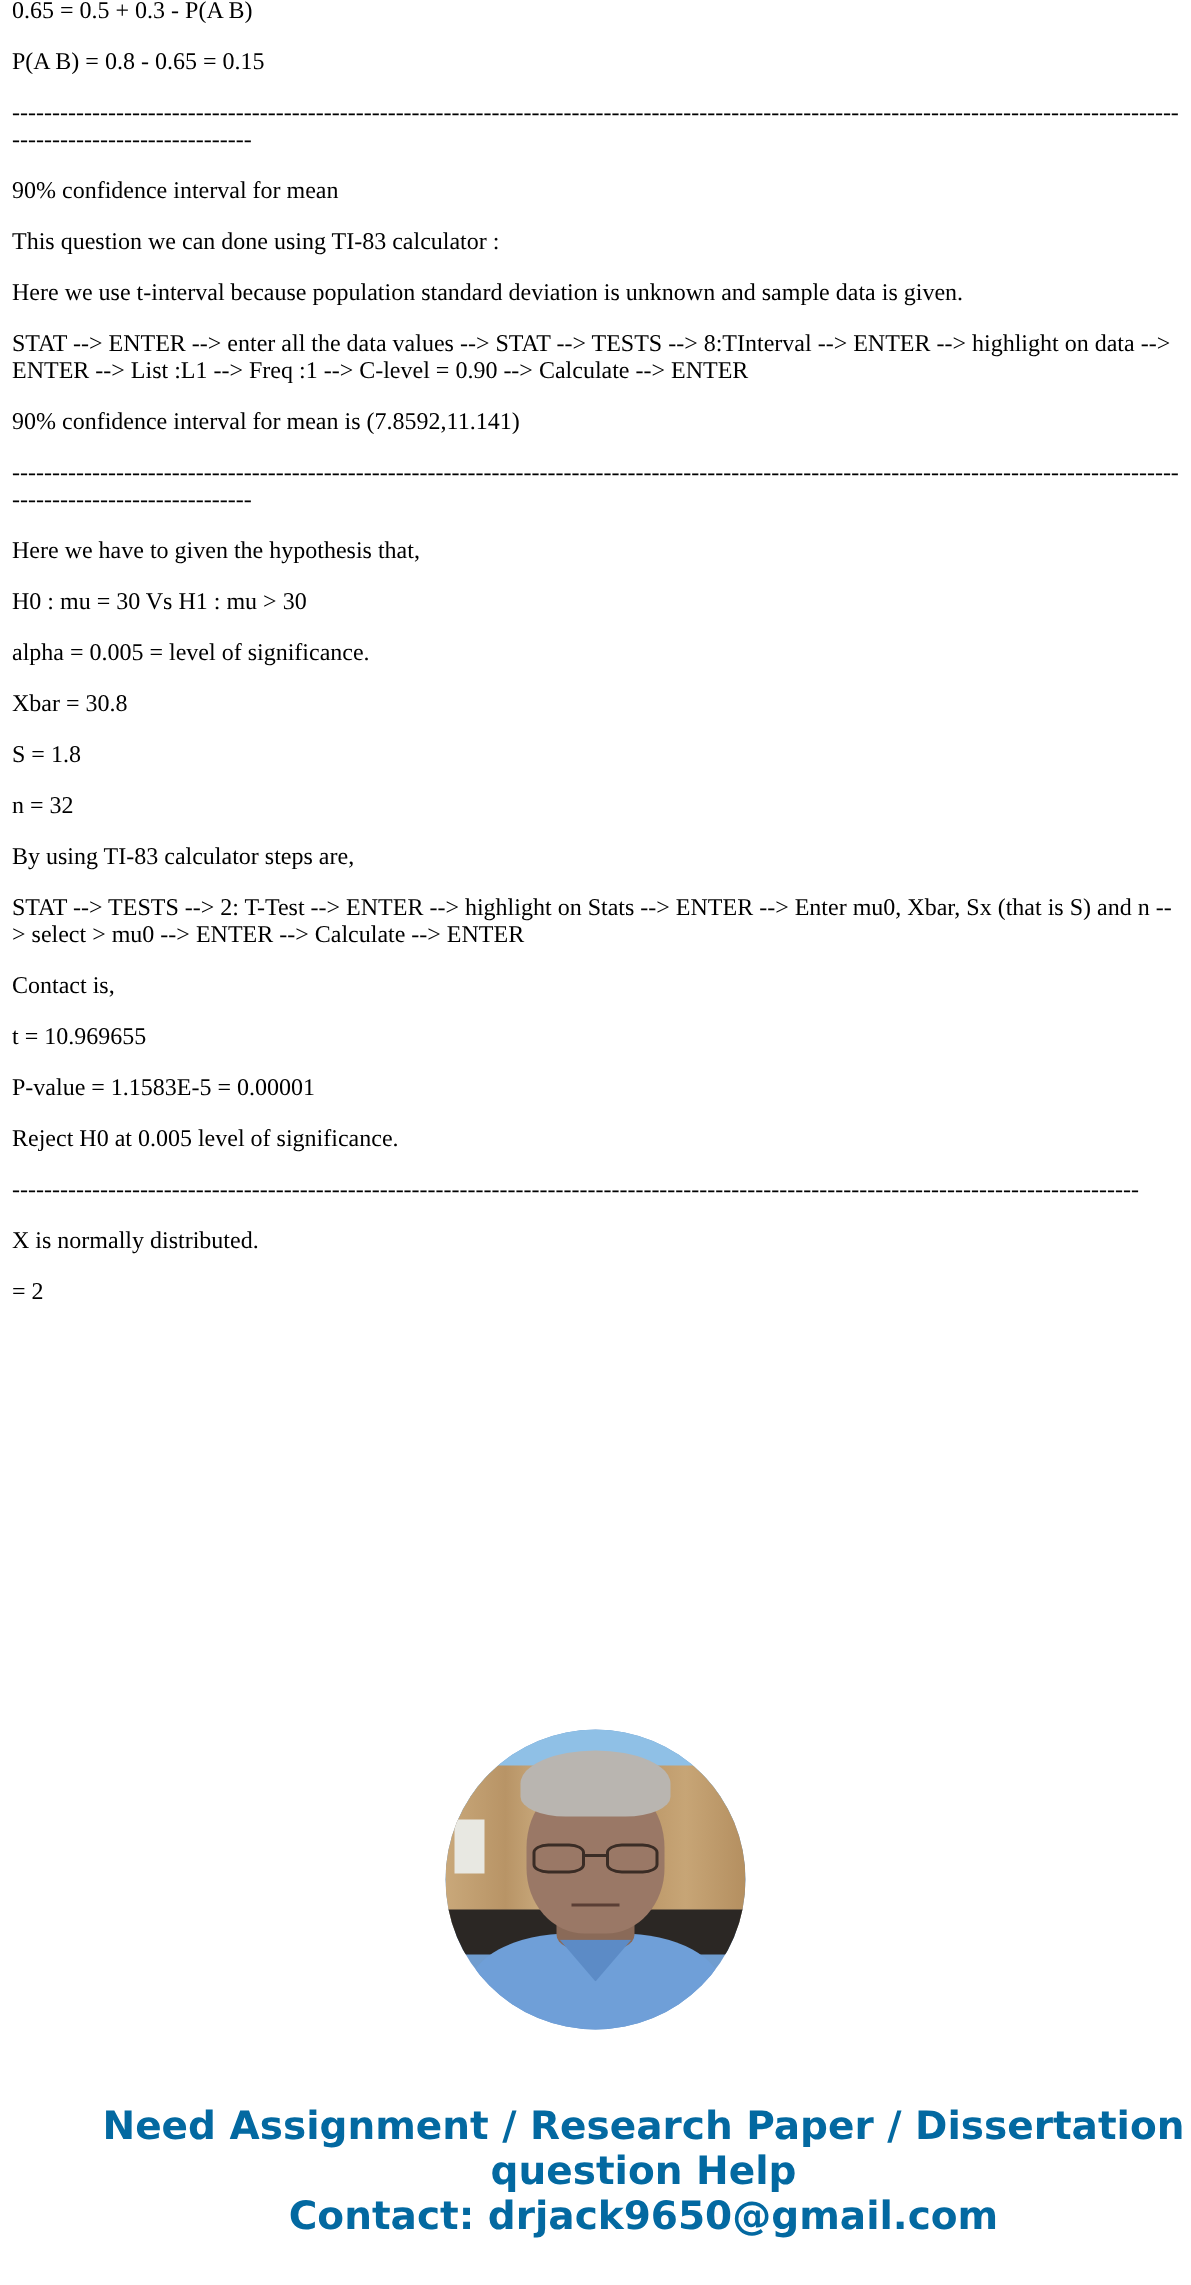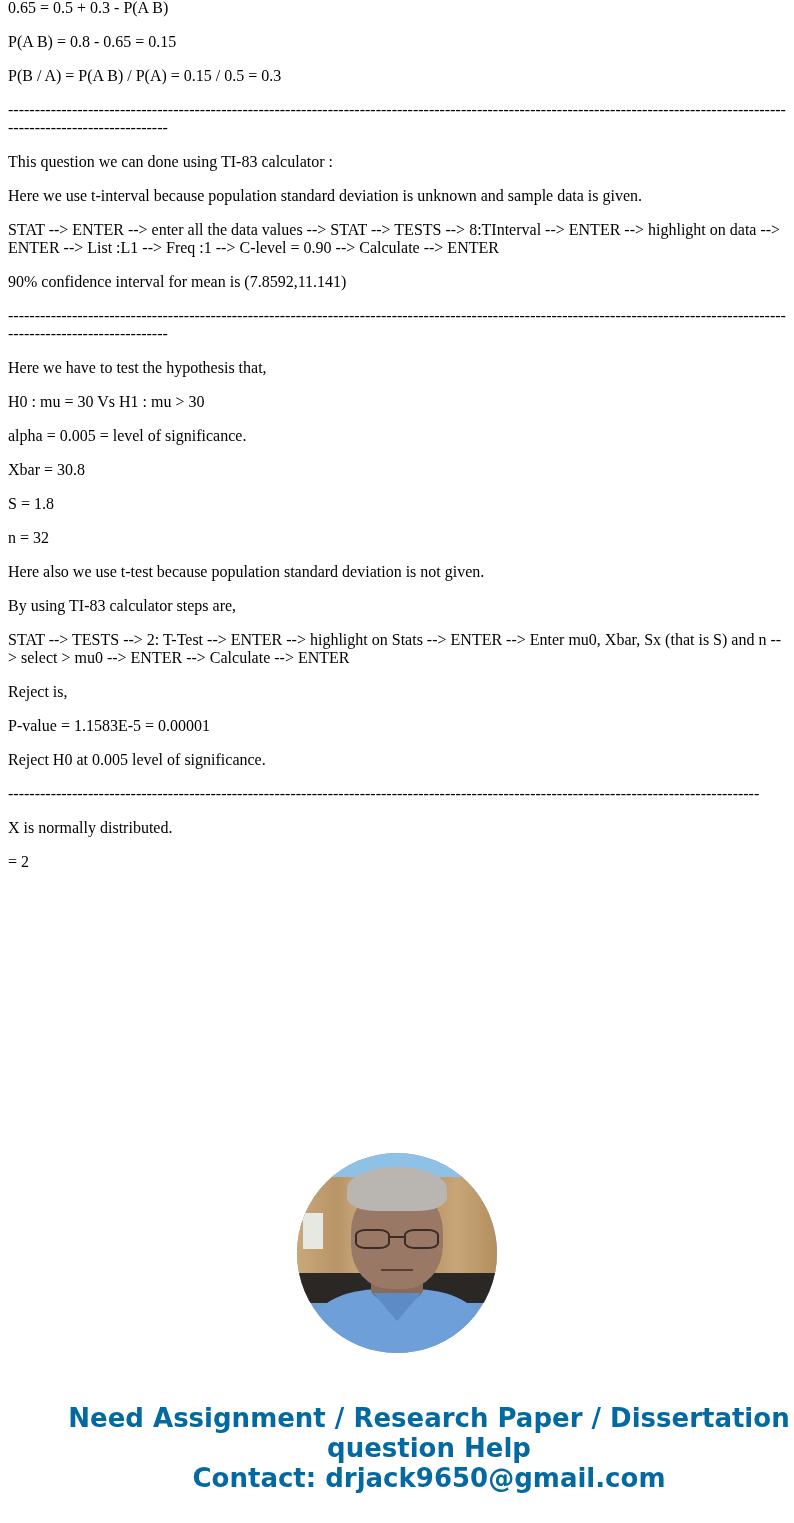--- a/index.html
+++ b/index.html
@@ -115,37 +115,37 @@
       padding-left: 32px;
     }
     .promo div { margin: 0; }
   </style>
 </head>
 <body>
 
 <div class="content">
   <p>0.65 = 0.5 + 0.3 - P(A B)</p>
   <p>P(A B) = 0.8 - 0.65 = 0.15</p>
-  <p>P(B / A) = P(A B) / P(A) = 0.15 / 0.5 = 0.3</p>
   <p class="sep">--------------------------------------------------------------------------------------------------------------------------------------------------------------------------------</p>
+  <p>90% confidence interval for mean</p>
   <p>This question we can done using TI-83 calculator :</p>
   <p>Here we use t-interval because population standard deviation is unknown and sample data is given.</p>
   <p>STAT --&gt; ENTER --&gt; enter all the data values --&gt; STAT --&gt; TESTS --&gt; 8:TInterval --&gt; ENTER --&gt; highlight on data --&gt; ENTER --&gt; List :L1 --&gt; Freq :1 --&gt; C-level = 0.90 --&gt; Calculate --&gt; ENTER</p>
   <p>90% confidence interval for mean is (7.8592,11.141)</p>
   <p class="sep">--------------------------------------------------------------------------------------------------------------------------------------------------------------------------------</p>
-  <p>Here we have to test the hypothesis that,</p>
+  <p>Here we have to given the hypothesis that,</p>
   <p>H0 : mu = 30 Vs H1 : mu &gt; 30</p>
   <p>alpha = 0.005 = level of significance.</p>
   <p>Xbar = 30.8</p>
   <p>S = 1.8</p>
   <p>n = 32</p>
-  <p>Here also we use t-test because population standard deviation is not given.</p>
   <p>By using TI-83 calculator steps are,</p>
   <p>STAT --&gt; TESTS --&gt; 2: T-Test --&gt; ENTER --&gt; highlight on Stats --&gt; ENTER --&gt; Enter mu0, Xbar, Sx (that is S) and n --&gt; select &gt; mu0 --&gt; ENTER --&gt; Calculate --&gt; ENTER</p>
-  <p>Reject is,</p>
+  <p>Contact is,</p>
+  <p>t = 10.969655</p>
   <p>P-value = 1.1583E-5 = 0.00001</p>
   <p>Reject H0 at 0.005 level of significance.</p>
   <p class="sep">---------------------------------------------------------------------------------------------------------------------------------------------</p>
   <p>X is normally distributed.</p>
   <p>= 2</p>
 </div>
 
 <div class="avatar" title="author-photo">
   <div class="sky"></div>
   <div class="wall"></div>

